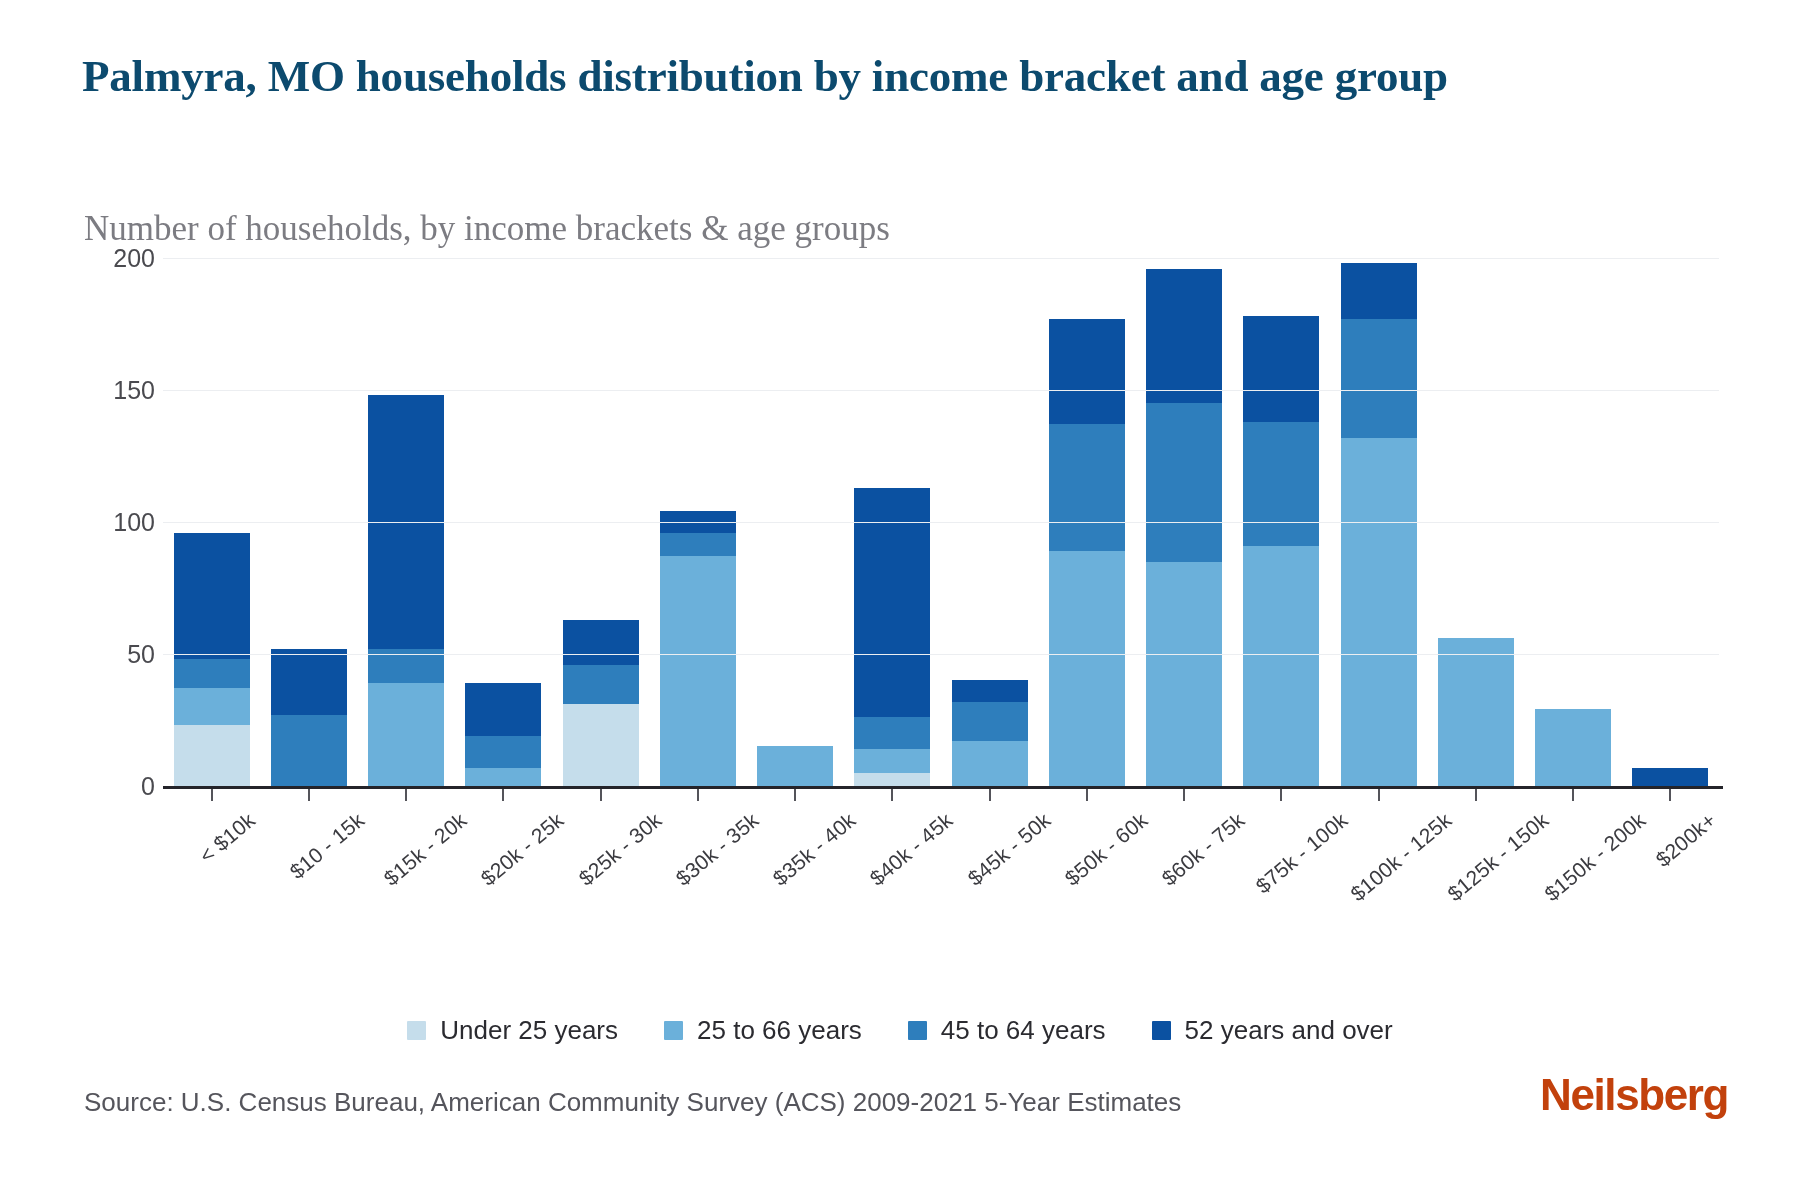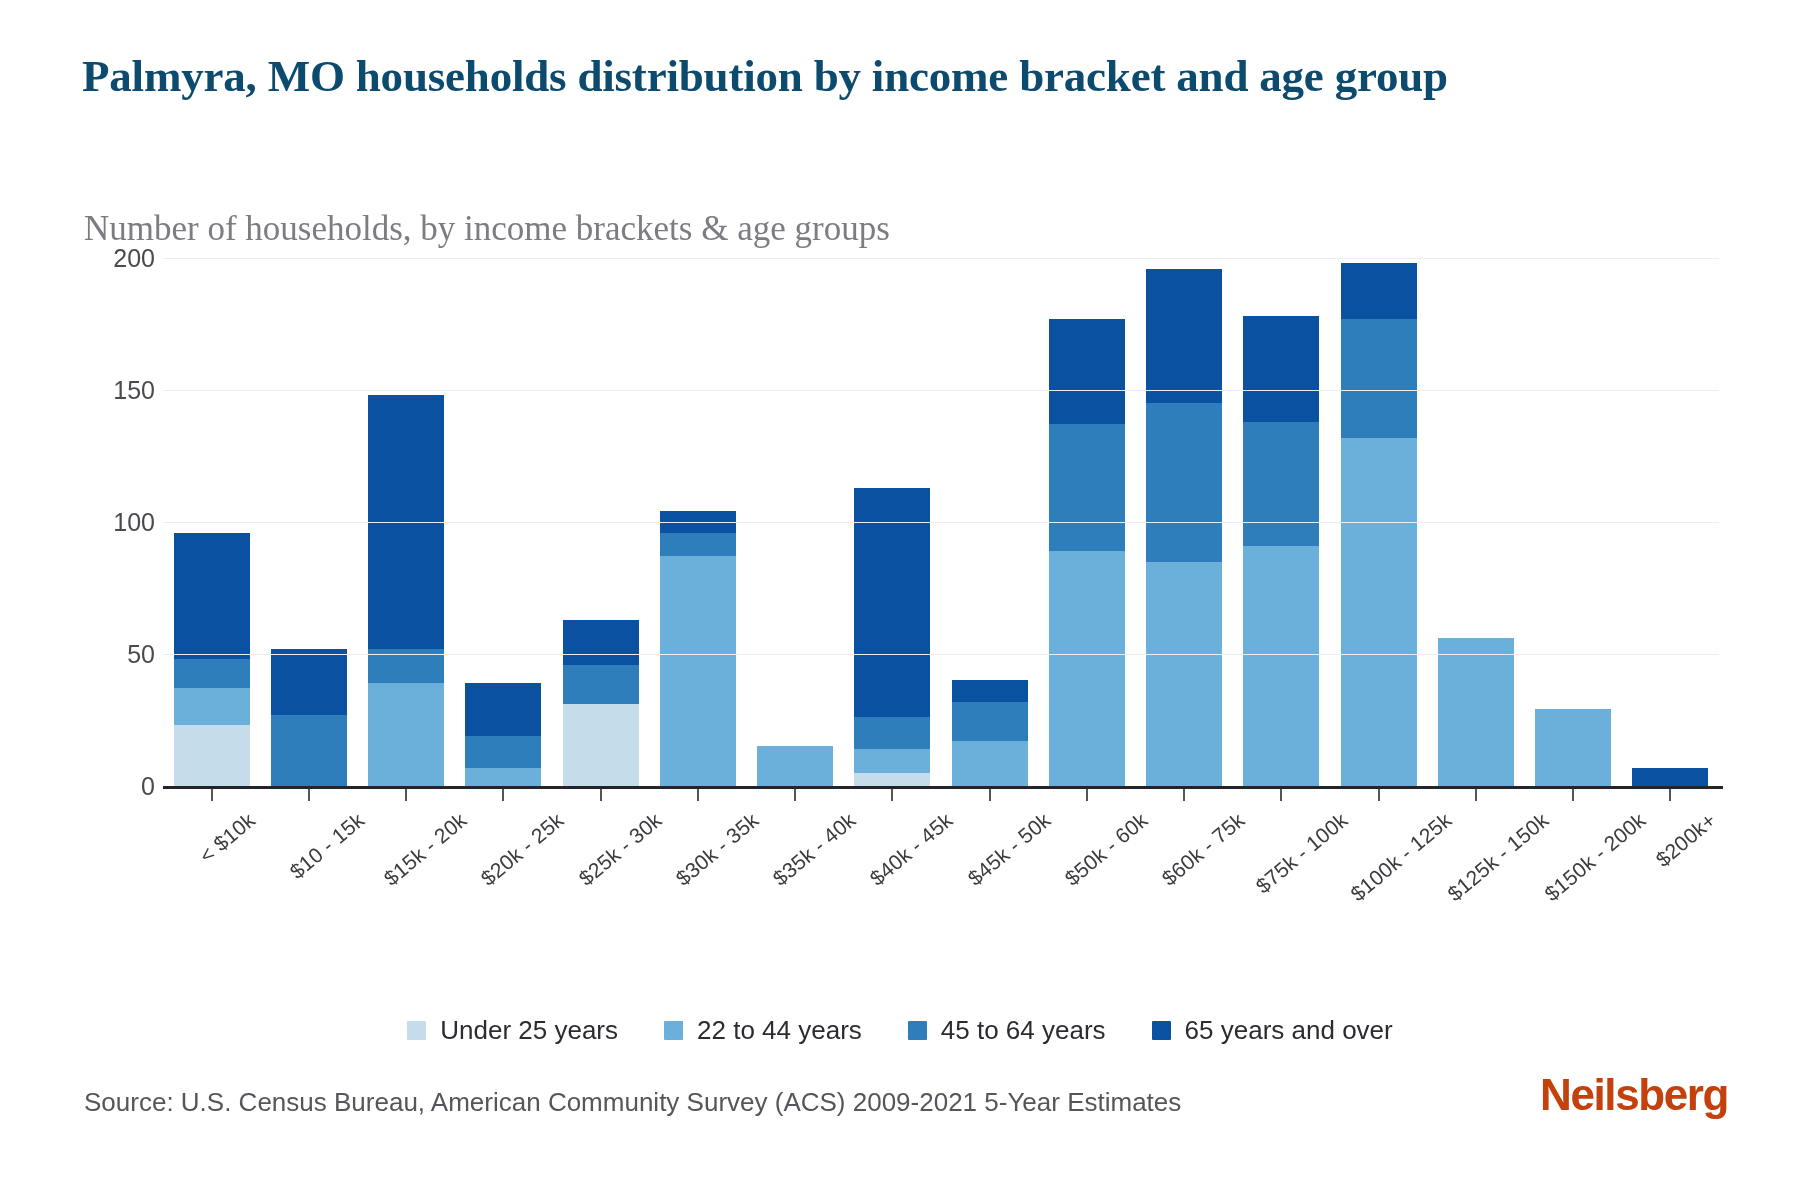--- a/index.html
+++ b/index.html
@@ -335,28 +335,28 @@
       </div>
     </div>
 
   <div class="legend" id="legend">
       <div class="legend-item">
         <span class="swatch" style="background: rgb(197, 221, 235);"></span>
         <span class="legend-label">Under 25 years</span>
       </div>
       <div class="legend-item">
         <span class="swatch" style="background: rgb(107, 176, 218);"></span>
-        <span class="legend-label">22 to 44 years</span>
+        <span class="legend-label">25 to 66 years</span>
       </div>
       <div class="legend-item">
         <span class="swatch" style="background: rgb(46, 126, 188);"></span>
         <span class="legend-label">45 to 64 years</span>
       </div>
       <div class="legend-item">
         <span class="swatch" style="background: rgb(11, 81, 161);"></span>
-        <span class="legend-label">65 years and over</span>
+        <span class="legend-label">52 years and over</span>
       </div>
     </div>
 
   <div class="source">Source: U.S. Census Bureau, American Community Survey (ACS) 2009-2021 5-Year Estimates</div>
   <div class="brand">Neilsberg</div>
 
 </div>
 
 </body></html>

